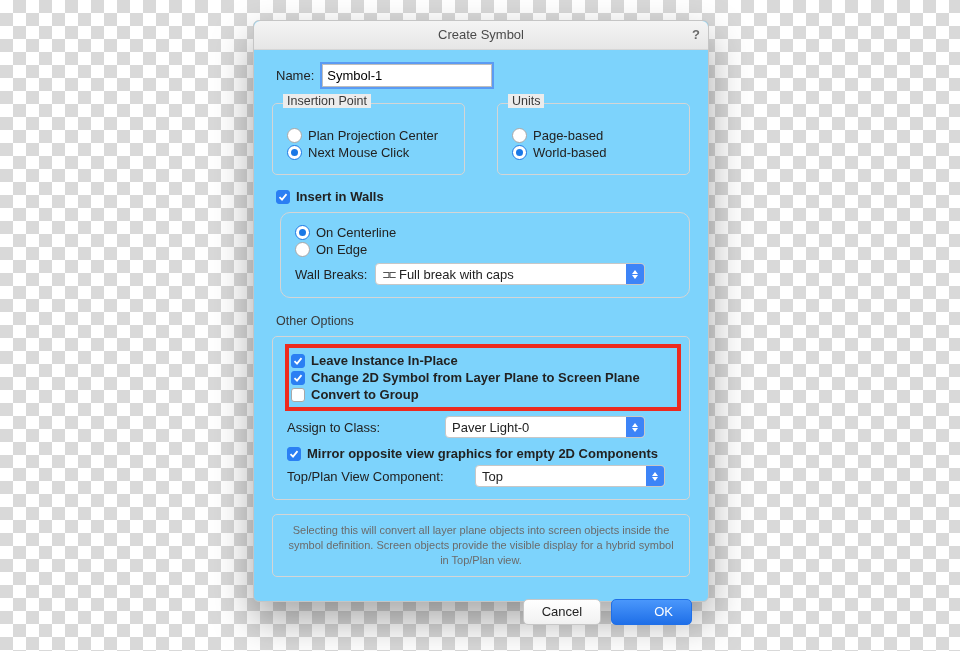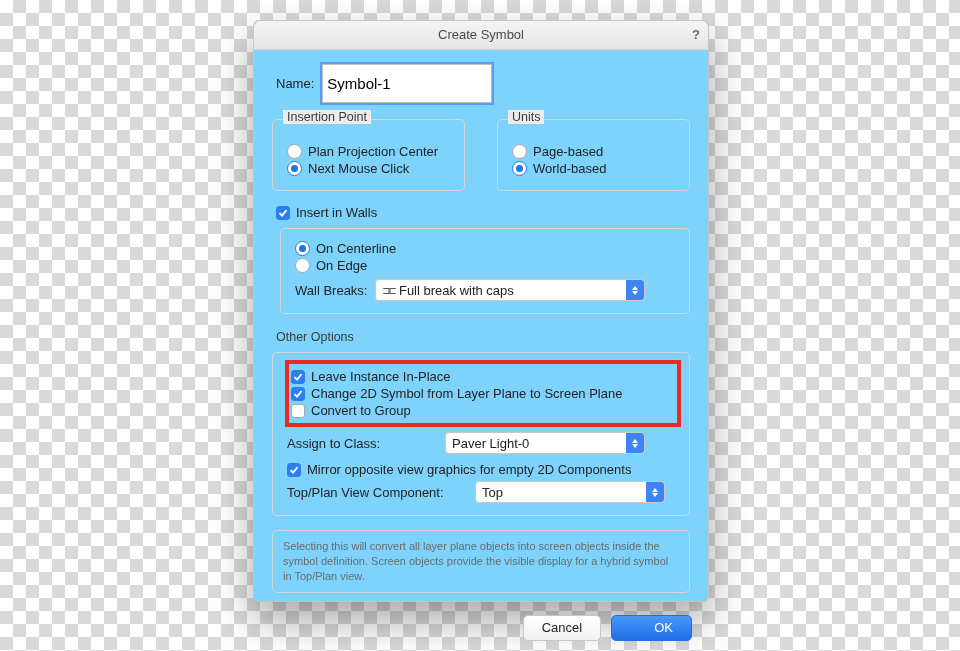--- a/index.html
+++ b/index.html
@@ -24,23 +24,23 @@
     height:28px;line-height:28px;text-align:center;font-size:13px;color:#4a4a4a;
     border-bottom:1px solid #d6d6d6;position:relative;
     background:linear-gradient(#f4f4f4,#e6e6e6);
     border-radius:6px 6px 0 0;
   }
   .titlebar .help{position:absolute;right:8px;top:0;font-weight:bold;color:#6a6a6a;cursor:default;}
   .body{padding:10px 18px 12px;flex:1;display:flex;flex-direction:column;gap:6px;}
   .row{display:flex;align-items:center;gap:8px;}
   label.lab{font-size:13px;color:#222;}
   .name-input{
-    width:170px;height:39px;border:1px solid #bebebe;background:#fff;
+    width:170px;height:23px;border:1px solid #bebebe;background:#fff;
     outline:2px solid #5b9bf3;outline-offset:0;border-radius:0;
-    font-size:15px;padding:1px 4px;box-sizing:border-box;
+    font-size:13px;padding:1px 4px;box-sizing:border-box;
   }
   .name-input::selection{background:#f8c9ee;}
   .twocol{display:flex;gap:32px;margin-top:4px;}
   fieldset.grp{
     border:1px solid #d5d5d5;border-radius:5px;margin:0;padding:22px 14px 12px;
     position:relative;flex:1;background:transparent;
   }
   fieldset.grp>legend,.grp-title{
     position:absolute;top:-10px;left:10px;font-size:12.5px;color:#3a3a3a;
     background:#ececec;padding:0 4px;
@@ -52,44 +52,44 @@
   }
   .rdot.sel{border-color:#1a78e6;}
   .rdot.sel::after{content:"";width:7px;height:7px;border-radius:50%;background:#1a78e6;}
   .chk{
     width:14px;height:14px;border-radius:3px;border:1px solid #a8a8a8;background:#fff;
     display:inline-flex;align-items:center;justify-content:center;box-sizing:border-box;flex:none;
   }
   .chk.on{background:#2b7ff3;border-color:#2b7ff3;}
   .chk.on svg{display:block;}
   .chk svg{display:none;width:10px;height:10px;}
-  .chkrow{display:flex;align-items:center;gap:6px;margin:2px 0;}
+  .chkrow{display:flex;align-items:center;gap:6px;margin:2px 0;font-weight:bold;}
   .subgrp{
-    border:1px solid #d5d5d5;border-radius:5px;padding:10px 14px 12px;margin-left:8px;
+    border:1px solid #d5d5d5;border-radius:10px;padding:10px 14px 12px;margin-left:8px;
   }
   .select{
     display:inline-flex;align-items:center;justify-content:space-between;
     border:1px solid #c7c7c7;border-radius:4px;background:#fff;height:22px;
     padding:0 0 0 6px;font-size:13px;box-sizing:border-box;
   }
   .select .arrow{
     width:18px;height:100%;background:#3d84f7;border-radius:0 3px 3px 0;
     display:flex;flex-direction:column;align-items:center;justify-content:center;gap:1px;
   }
   .select .arrow::before,.select .arrow::after{
     content:"";width:0;height:0;border-left:3px solid transparent;border-right:3px solid transparent;
   }
   .select .arrow::before{border-bottom:4px solid #fff;}
   .select .arrow::after{border-top:4px solid #fff;}
   .other-title{font-size:12.5px;color:#3a3a3a;margin:10px 0 2px 4px;}
   .other-box{border:1px solid #d5d5d5;border-radius:5px;padding:10px 14px 12px;}
   .highlight{border:4px solid #ec2a1f;padding:3px 6px 3px 2px;margin:-3px -6px -3px -2px;}
   .info{
     margin-top:8px;border:1px solid #d5d5d5;border-radius:5px;padding:8px 10px;
-    font-size:11px;color:#6b6b6b;line-height:1.35;
+    font-size:11px;color:#6b6b6b;line-height:1.35;text-align:center;
   }
   .footer{display:flex;justify-content:flex-end;gap:10px;padding:10px 16px 14px;}
   .btn{
     height:24px;border-radius:5px;border:1px solid #c7c7c7;background:linear-gradient(#ffffff,#f1f1f1);
     font-size:13px;padding:0 18px;display:inline-flex;align-items:center;justify-content:center;
   }
   .btn.primary{background:linear-gradient(#4a97fb,#1f6fe8);border-color:#1f6fe8;color:#fff;padding-left:42px;}
   .wallicon{font-family:monospace;font-size:12px;letter-spacing:-1px;margin-right:4px;color:#555;}
 </style>
 </head>

